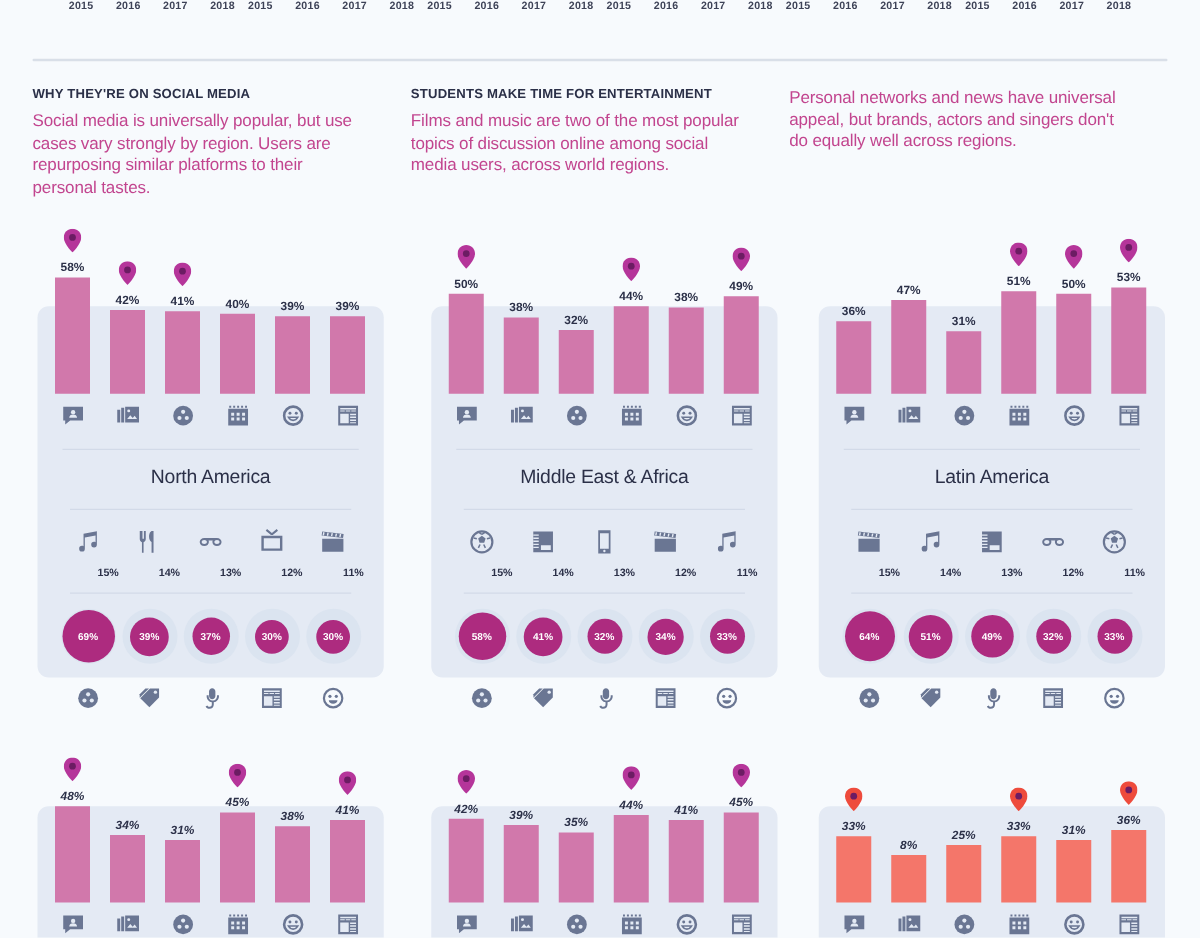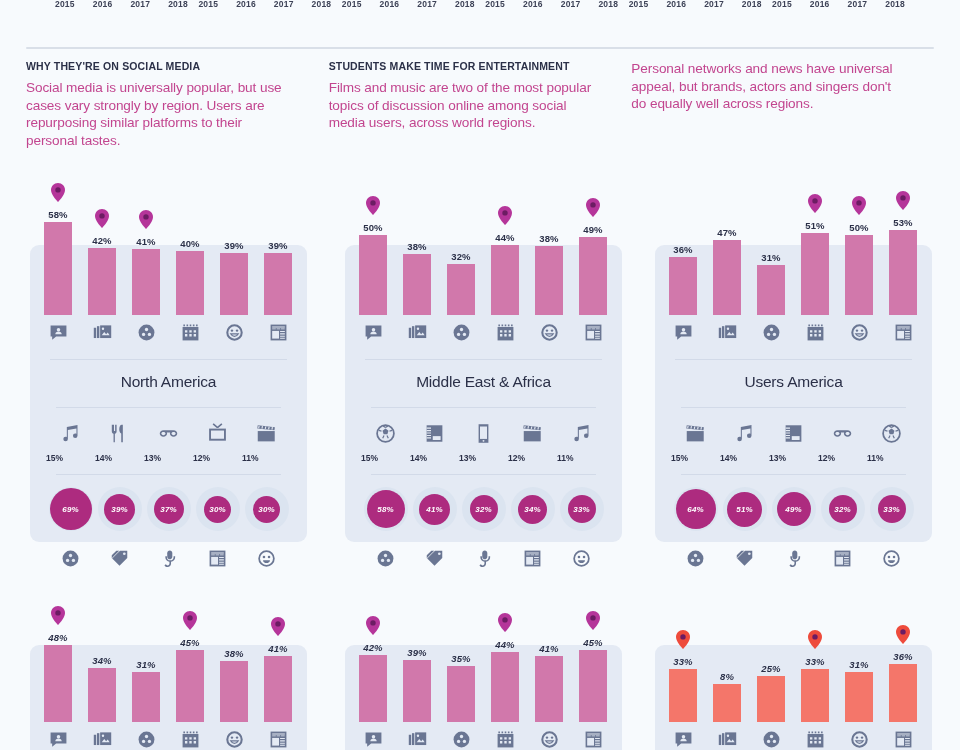--- a/index.html
+++ b/index.html
@@ -23,21 +23,21 @@
     letter-spacing: .2px; line-height: 9px;
   }
 
   .top-rule {
     position: absolute; left: 26px; top: 47px; width: 908px; height: 2px;
     background: #d9dfe8; border-radius: 1px;
   }
 
   
   .headers {
-    position: absolute; left: 0; top: 60px; width: 960px;
+    position: absolute; left: 0; top: 69px; width: 960px;
     display: flex; padding: 0 26px; gap: 0;
   }
   .col-head { width: 311px; padding-right: 40px; }
   .kicker {
     font-size: 10.5px; font-weight: bold; color: #2b3048;
     letter-spacing: .15px; margin-bottom: 7px; white-space: nowrap;
   }
   .lede {
     font-size: 13.6px; color: #c2458f; line-height: 17.6px;
     font-weight: 400; letter-spacing: -.1px;
@@ -100,35 +100,35 @@
     color: #2b3048; padding-top: 13px; letter-spacing: -.2px;
     display: flex; justify-content: center; align-items: baseline; gap: 10px;
   }
 
   
   .ent-row {
     position: relative; width: 277px; height: 60px;
     display: flex; justify-content: center; align-items: flex-start;
     padding-top: 12px; gap: 0;
   }
-  .ent-cell { width: 49px; text-align: left; }
+  .ent-cell { width: 49px; text-align: right; }
   .ent-ic { height: 26px; display: flex; justify-content: center; align-items: center; }
   .ent-val { font-size: 8.5px; font-weight: bold; color: #2b3048; margin-top: 7px; }
 
   .ent-rule {
     position: relative; height: 1px; background: #d2dae8;
     width: 225px; margin: 6px auto 0 auto;
   }
 
   
   .circ-row {
     position: relative; width: 277px; height: 68px;
     display: flex; justify-content: center; align-items: center; gap: 0;
   }
-  .circ-cell { width: 49px; height: 68px; position: relative; font-style: italic; }
+  .circ-cell { width: 49px; height: 68px; position: relative; }
   .circ-outer {
     position: absolute; left: 50%; top: 50%;
     transform: translate(-50%,-50%);
     border-radius: 50%; background: #dbe4f0;
     display: flex; justify-content: center; align-items: center;
   }
   .circ-inner {
     border-radius: 50%; background: #ad2b7f;
     display: flex; justify-content: center; align-items: center;
     color: #ffffff; font-size: 8px; font-weight: bold; letter-spacing: .1px;
@@ -743,21 +743,21 @@
             <svg width="19" height="19" viewBox="0 0 24 24" class="ic" style="fill:#6a7693">
               <path d="M2 2h20v20H2z"></path>
               <path d="M4 4.3h16v1.5H4zM4 6.8h4.6v1.1H4zM9.6 6.8h4.6v1.1H9.6zM15.2 6.8h4.6v1.1h-4.6z" fill="#e4eaf4"></path>
               <path d="M4 10h8.6v9.7H4z" fill="#e4eaf4"></path>
               <path d="M14 10h6v1.5h-6zM14 13h6v1.5h-6zM14 16h6v1.5h-6zM14 18.6h6v1.2h-6z" fill="#e4eaf4"></path>
             </svg>
           </div>
         </div>
         <div class="panel-rule"></div>
         <div class="region-name">
-          <span>Users America</span>
+          <span>Latin America</span>
         </div>
         <div class="ent-rule" style="margin-top:16px"></div>
         <div class="ent-row">
           <div class="ent-cell">
             <div class="ent-ic">
               <svg width="21" height="21" viewBox="0 0 24 24" class="ic" style="fill:#6a7693">
                 <path d="M2 2.6l19.6 2.2-.5 3.6L1.5 6.2z"></path>
                 <path d="M3.6 3.2l-.6 2.8M7.4 3.6l-.6 2.8M11.2 4l-.6 2.8M15 4.4l-.6 2.8M18.8 4.8l-.6 2.8" stroke="#e4eaf4" stroke-width="1.3"></path>
                 <path d="M2 9.2h19.4V21H2z"></path>
               </svg>

